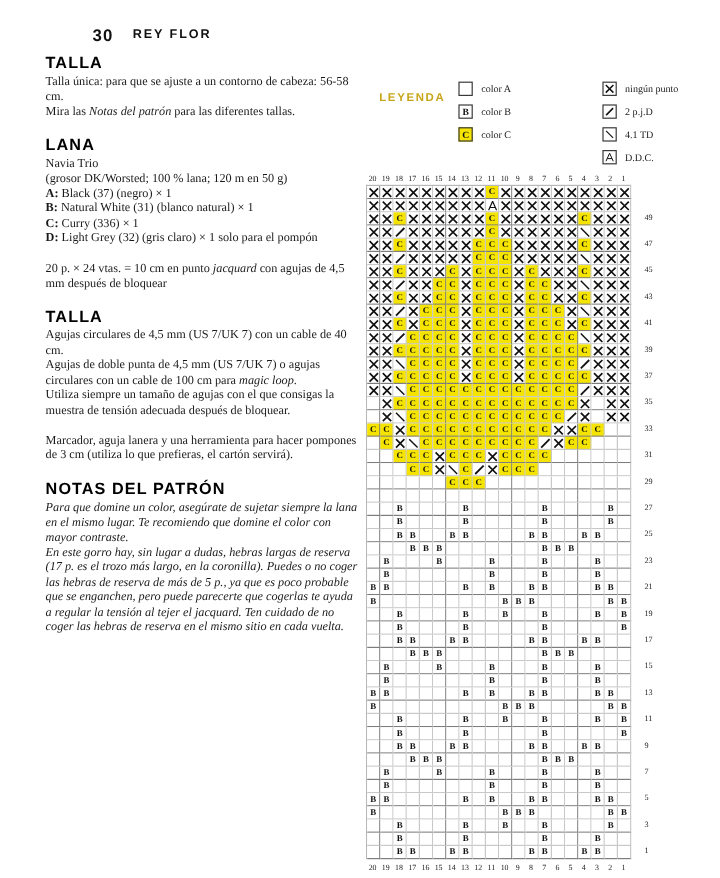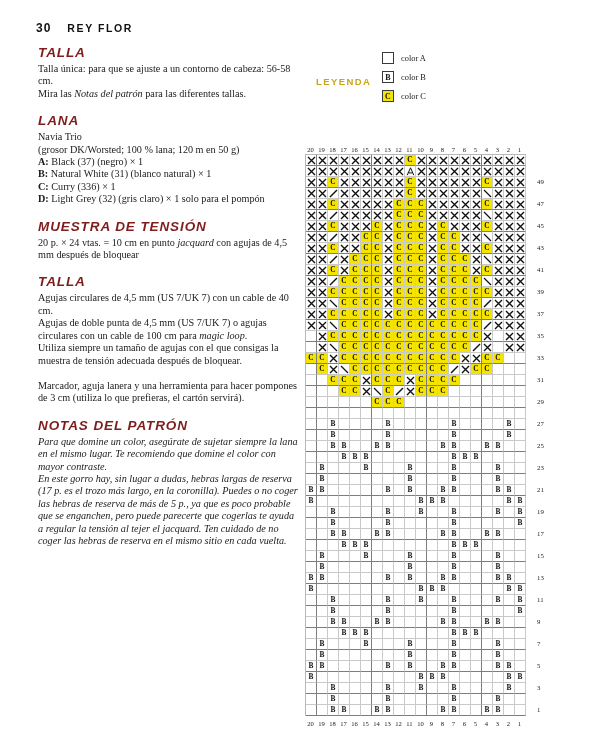--- a/index.html
+++ b/index.html
@@ -5,48 +5,48 @@
   html,body{margin:0;padding:0;}
   body{
     width:600px;height:732px;background:#ffffff;
     font-family:"Liberation Sans",sans-serif;
     color:#111;overflow:hidden;position:relative;
   }
   .page{position:absolute;inset:0;}
 
   
   .runhead{position:absolute;left:36px;top:21px;display:flex;align-items:center;gap:16px;}
-  .runhead .folio{font-size:12px;font-weight:700;letter-spacing:1px;}
+  .runhead .folio{font-size:14px;font-weight:700;letter-spacing:1px;margin-left:41px;}
   .runhead .title{font-size:10.5px;font-weight:700;letter-spacing:1.6px;}
 
   
   .col-left{position:absolute;left:38px;top:45px;width:260px;}
   h2.sec{
     font-family:"Liberation Sans",sans-serif;
     font-size:13.5px;font-weight:700;letter-spacing:.9px;
-    margin:0 0 3px 0;color:#7f1d1d;font-style:italic;
+    margin:0 0 3px 0;color:#000000;
   }
   .sec-block{margin-bottom:13px;}
   p.body{
     font-family:"Liberation Serif",serif;
     font-size:10.2px;line-height:12.4px;margin:0;color:#1a1a1a;
   }
   p.body.it{font-style:italic;}
   p.body + p.body{margin-top:0;}
   p.gap{margin-top:9px;}
   .b{font-weight:700;}
   .i{font-style:italic;}
 
   
   .legend{position:absolute;left:316px;top:52px;width:270px;}
   .legend-title{
     font-size:9.5px;font-weight:700;letter-spacing:1.4px;color:#c8a51a;
     position:absolute;left:0;top:24px;
   }
-  .legend-cols{position:absolute;left:66px;top:0;display:flex;gap:76px;flex-direction:column;}
+  .legend-cols{position:absolute;left:66px;top:16px;display:flex;gap:76px;}
   .legend-col{display:flex;flex-direction:column;gap:7px;}
   .legend-row{display:flex;align-items:center;gap:7px;}
   .legend-label{
     font-family:"Liberation Serif",serif;font-size:8.4px;color:#1a1a1a;white-space:nowrap;
   }
   .swatch{
     width:12px;height:12px;border:1px solid #3a3a3a;background:#fff;
     display:flex;align-items:center;justify-content:center;
     font-family:"Liberation Serif",serif;font-size:8px;font-weight:700;color:#111;
     box-sizing:border-box;flex:none;
@@ -104,21 +104,20 @@
       <div class="sec-block">
         <h2 class="sec">LANA</h2>
         <p class="body">Navia Trio</p>
         <p class="body">(grosor DK/Worsted; 100 % lana; 120 m en 50 g)</p>
         <p class="body"><span class="b">A:</span> Black (37) (negro) × 1</p>
         <p class="body"><span class="b">B:</span> Natural White (31) (blanco natural) × 1</p>
         <p class="body"><span class="b">C:</span> Curry (336) × 1</p>
         <p class="body"><span class="b">D:</span> Light Grey (32) (gris claro) × 1 solo para el pompón</p>
       </div>
       <div class="sec-block">
-        <h2 class="sec">MUESTRA DE TENSIÓN</h2>
         <p class="body">20 p. × 24 vtas. = 10 cm en punto <span class="i">jacquard</span> con agujas de 4,5 mm después de bloquear</p>
       </div>
       <div class="sec-block">
         <h2 class="sec">TALLA</h2>
         <p class="body">Agujas circulares de 4,5 mm (US 7/UK 7) con un cable de 40 cm.</p>
         <p class="body">Agujas de doble punta de 4,5 mm (US 7/UK 7) o agujas circulares con un cable de 100 cm para <span class="i">magic loop</span>.</p>
         <p class="body">Utiliza siempre un tamaño de agujas con el que consigas la muestra de tensión adecuada después de bloquear.</p>
       </div>
       <div class="sec-block">
         <p class="body">Marcador, aguja lanera y una herramienta para hacer pompones de 3 cm (utiliza lo que prefieras, el cartón servirá).</p>

